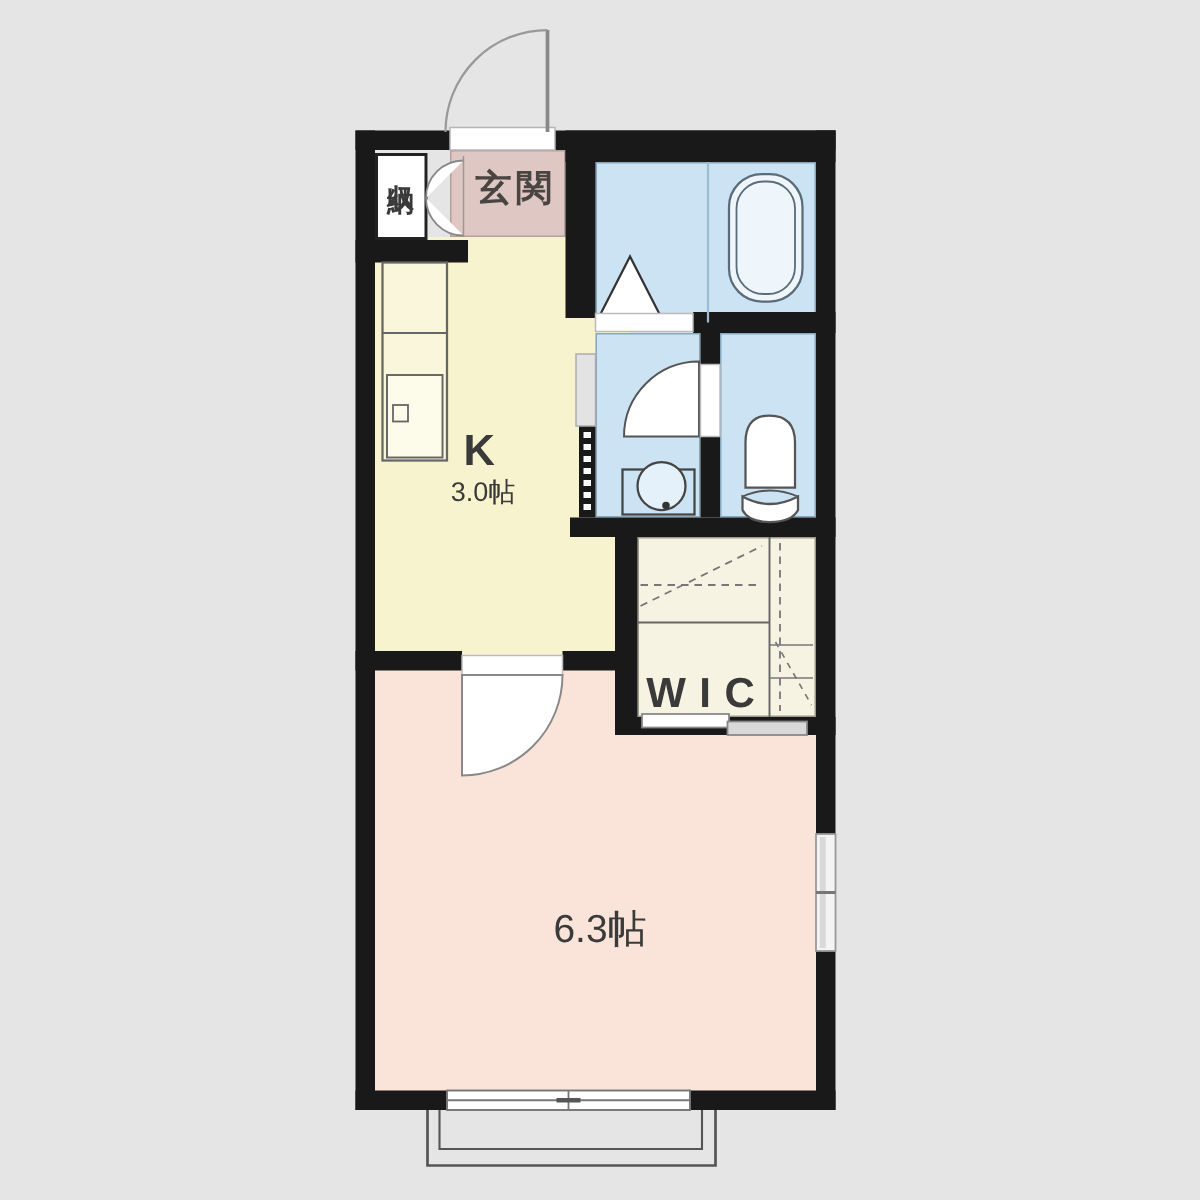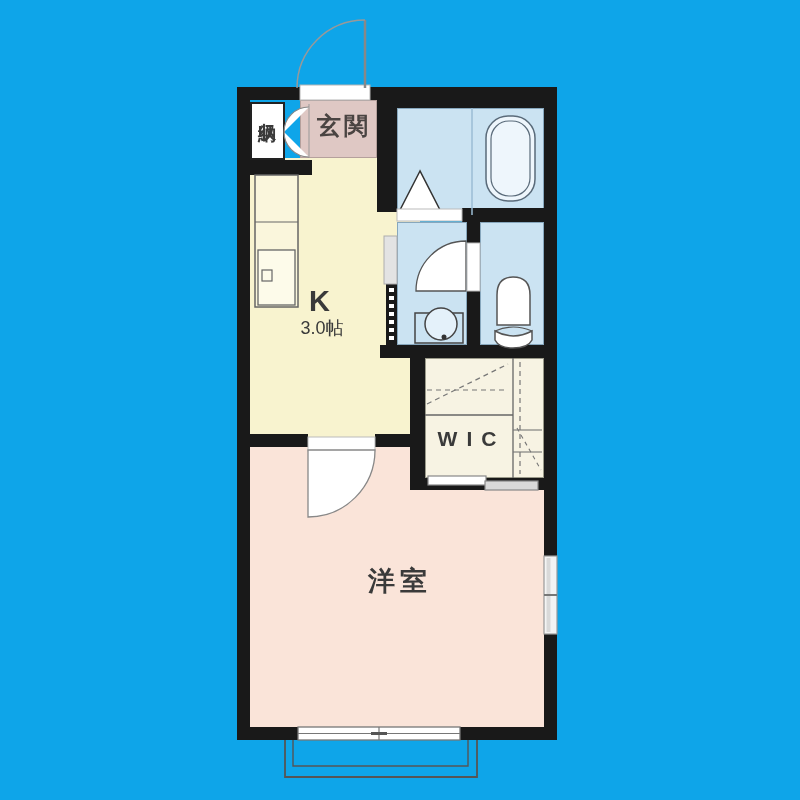--- a/index.html
+++ b/index.html
@@ -1,17 +1,17 @@
 <!DOCTYPE html>
 <html><head>
 <meta charset="utf-8">
 <style>
   html,body{margin:0;padding:0;background:#ffffff;}
   .plan{
-    position:relative;width:800px;height:800px;background:#0ea5e9;overflow:hidden;
+    position:relative;width:800px;height:800px;background:#e5e5e5;overflow:hidden;
     font-family:"Liberation Sans","DejaVu Sans",sans-serif;color:#333;
   }
   .wall{position:absolute;background:#191919;}
   .room-label{position:absolute;text-align:center;color:#3a3a3a;line-height:1;white-space:nowrap;}
   .fill{position:absolute;box-sizing:border-box;}
   .fill-kitchen{background:#f8f3cf;}
   .fill-western{background:#fae4d9;}
   .fill-wet{background:#cbe3f2;border:1px solid #87a7bd;}
   .fill-genkan{background:#dfc8c4;border:1px solid #b5a09c;}
   .fill-wic{background:#f7f3e3;border:1px solid #9a9a8a;}
@@ -107,15 +107,15 @@
     <line x1="371" y1="733.5" x2="387" y2="733.5" stroke="#555555" stroke-width="3"></line>
 
     <polyline points="285,740 285,777 477,777 477,740" fill="none" stroke="#555555" stroke-width="1.8"></polyline>
     <polyline points="293,740 293,766 468,766 468,740" fill="none" stroke="#555555" stroke-width="1.4"></polyline>
   </svg>
 
   <div class="room-label vtext" style="left:258px;top:108px;font-size:18px;font-weight:600;">収納</div>
   <div class="room-label" style="left:308px;top:114px;width:72px;font-size:24px;font-weight:600;letter-spacing:3px;color:#4a4442;">玄関</div>
   <div class="room-label" style="left:272px;top:287px;width:95px;font-size:29px;font-weight:600;">K</div>
   <div class="room-label" style="left:274px;top:319px;width:96px;font-size:18px;font-weight:500;">3.0帖</div>
-  <div class="room-label" style="left:423px;top:428px;width:97px;font-size:21px;font-weight:600;letter-spacing:9px;">WIC</div>
-  <div class="room-label" style="left:340px;top:568px;width:120px;font-size:27px;font-weight:600;letter-spacing:5px;">洋室</div>
+  <div class="room-label" style="left:423px;top:448px;width:97px;font-size:28px;font-weight:600;letter-spacing:9px;">WIC</div>
+  <div class="room-label" style="left:340px;top:606px;width:120px;font-size:26px;font-weight:500;">6.3帖</div>
 </div>
 
 </body></html>

